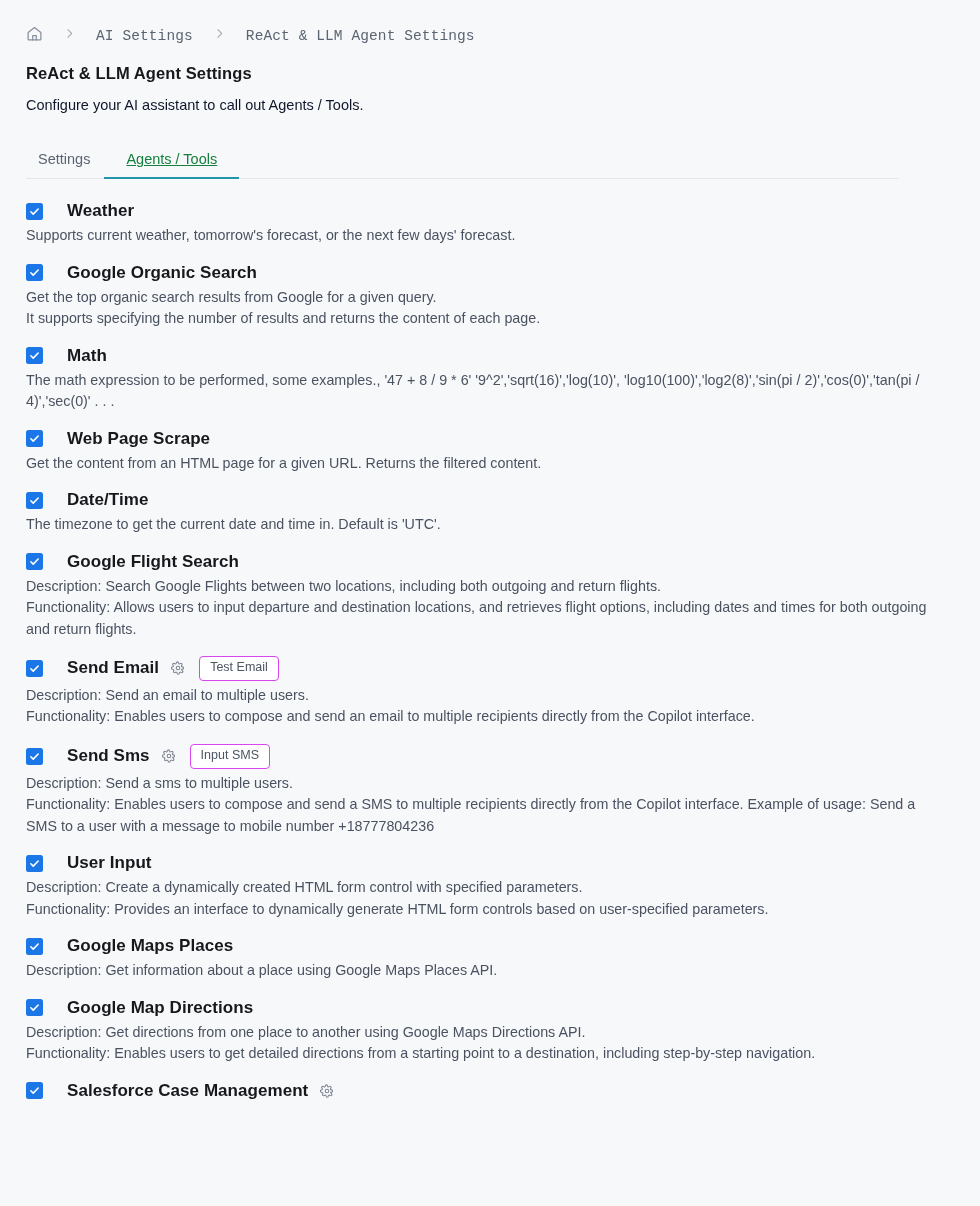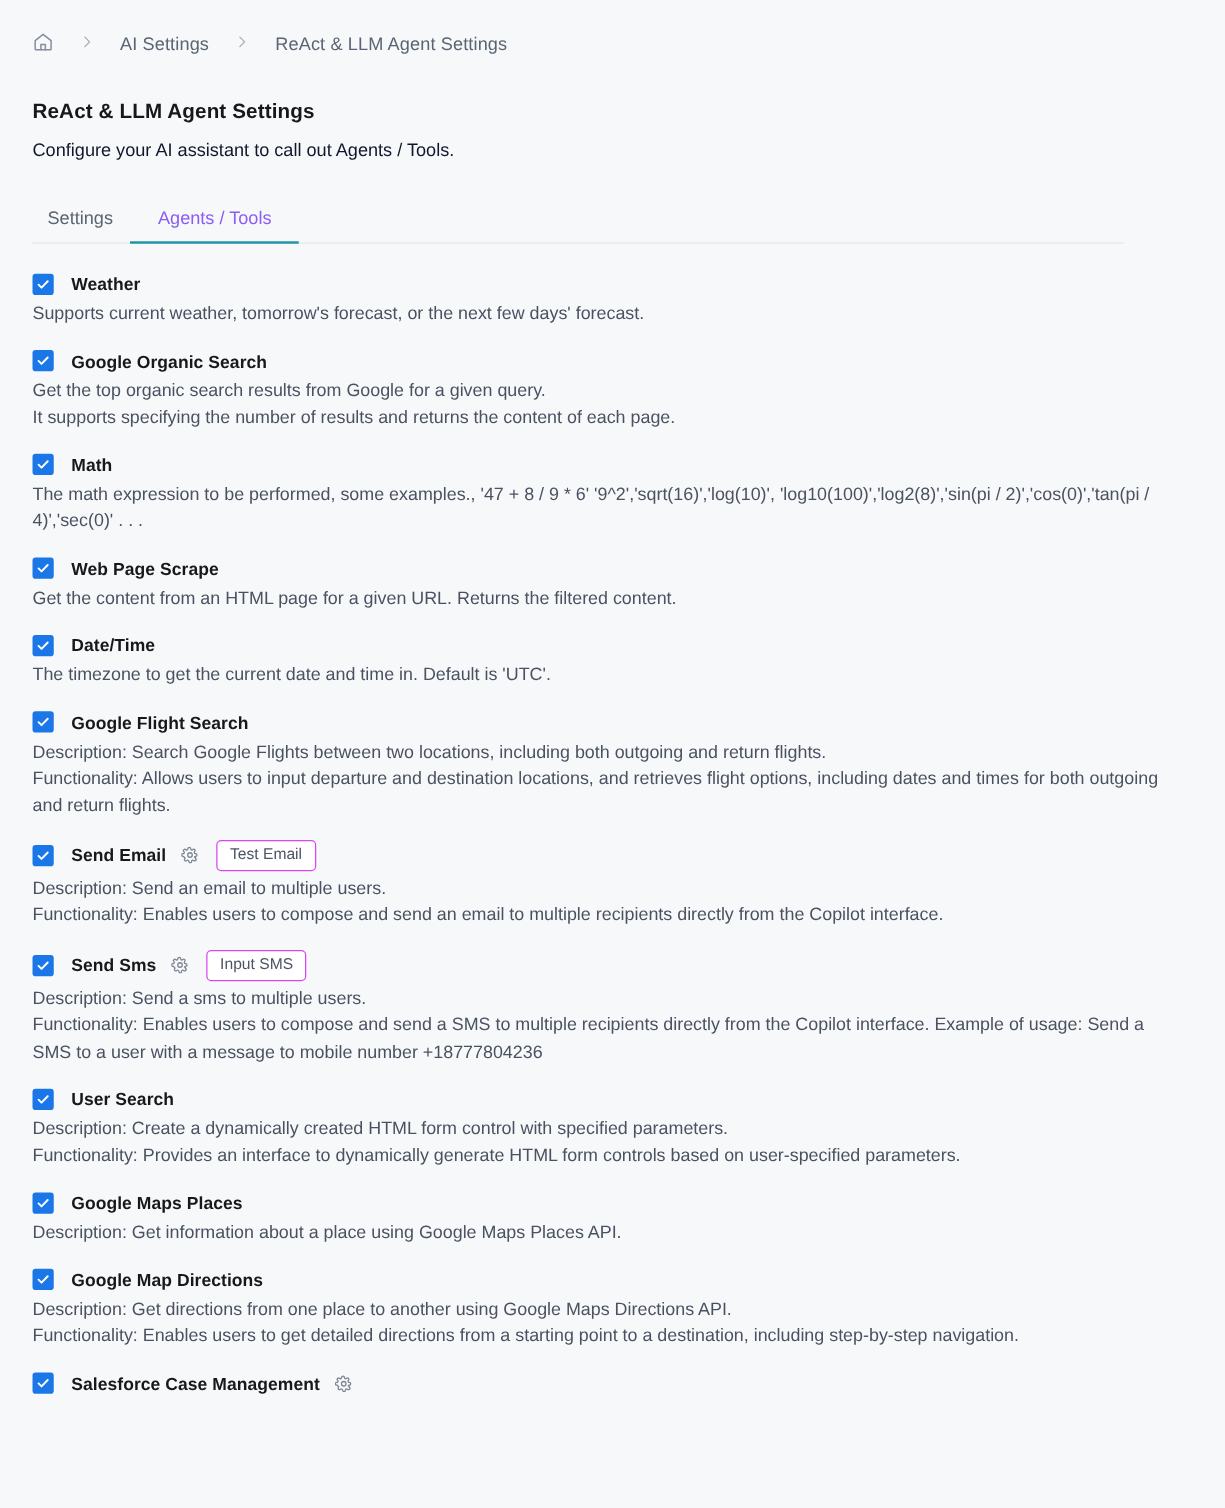--- a/index.html
+++ b/index.html
@@ -13,21 +13,22 @@
     overflow: hidden;
   }
   .page { padding: 24px 26px 0 26px; }
 
   
   .breadcrumb {
     display: flex;
     align-items: center;
     gap: 20px;
     height: 24px;
-    margin-bottom: 32px;
+    margin-bottom: 16px;
+    font-family: Liberation Mono, monospace;
   }
   .home-icon { display: block; }
   .crumb-sep { display: block; flex: 0 0 auto; }
   .crumb-link {
     font-size: 14.5px;
     color: #5a6472;
     letter-spacing: .1px;
     white-space: nowrap;
   }
 
@@ -67,21 +68,21 @@
     padding: 6px 22px 12px 22px;
     font-size: 14.5px;
     color: #5a6472;
     cursor: pointer;
     white-space: nowrap;
     background: none;
     border: none;
     font-family: inherit;
   }
   .tab:first-child { padding-left: 12px; padding-right: 14px; }
-  .tab.active { color: #8b5cf6; }
+  .tab.active { color: #15803d; text-decoration: underline; }
   .tab.active::after {
     content: "";
     position: absolute;
     left: 0; right: 0; bottom: 0;
     height: 2.5px;
     background: #2196a8;
     z-index: 2;
   }
 
   
@@ -102,25 +103,25 @@
     height: 17px;
     border-radius: 2.5px;
     background: #1b77e8;
     display: inline-flex;
     align-items: center;
     justify-content: center;
     cursor: pointer;
   }
   .chk svg { display: block; }
   .tool-name {
-    font-size: 14px;
+    font-size: 17px;
     font-weight: bold;
     color: #16181c;
     letter-spacing: .05px;
-    margin-left: 6px;
+    margin-left: 16px;
   }
   .gear-btn {
     flex: 0 0 auto;
     display: inline-flex;
     align-items: center;
     justify-content: center;
     width: 18px;
     height: 18px;
     cursor: pointer;
     background: none;
@@ -307,21 +308,21 @@
           <span class="line">Functionality: Enables users to compose and send a SMS to multiple recipients directly from the Copilot interface. Example of usage: Send a SMS to a user with a message to mobile number +18777804236</span>
         </div>
       </div>
       <div class="tool">
         <div class="tool-head">
           <span class="chk">
             <svg width="11" height="11" viewBox="0 0 24 24" fill="none" stroke="#ffffff" stroke-width="3.4" stroke-linecap="round" stroke-linejoin="round">
               <path d="M4 12.5l5.2 5.2L20 6.5"></path>
             </svg>
           </span>
-          <span class="tool-name">User Search</span>
+          <span class="tool-name">User Input</span>
         </div>
         <div class="tool-desc">
           <span class="line">Description: Create a dynamically created HTML form control with specified parameters.</span>
           <span class="line">Functionality: Provides an interface to dynamically generate HTML form controls based on user-specified parameters.</span>
         </div>
       </div>
       <div class="tool">
         <div class="tool-head">
           <span class="chk">
             <svg width="11" height="11" viewBox="0 0 24 24" fill="none" stroke="#ffffff" stroke-width="3.4" stroke-linecap="round" stroke-linejoin="round">

